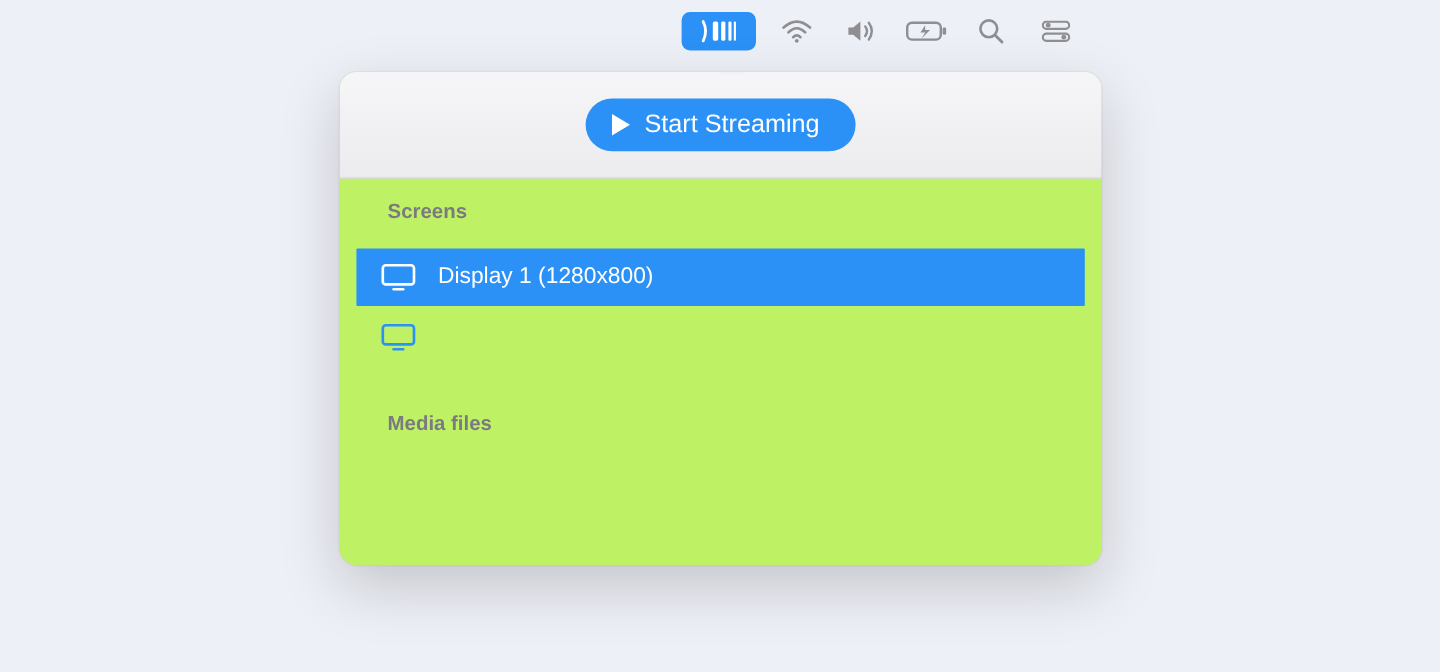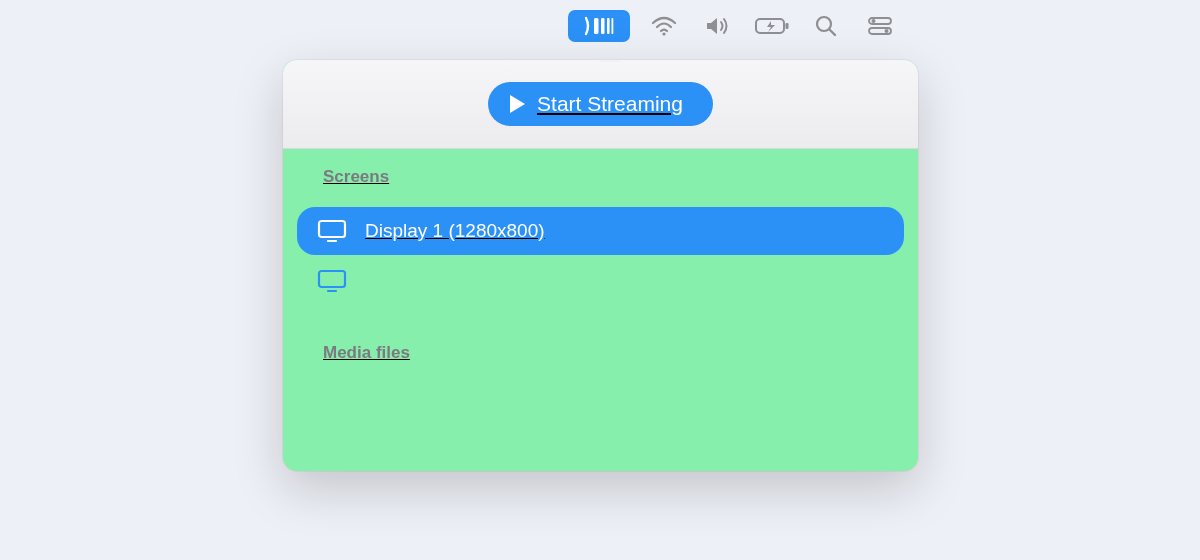--- a/index.html
+++ b/index.html
@@ -40,25 +40,24 @@
     width: 62px;
   }
   .menubar svg { display: block; }
 
   
   .popover {
     position: absolute;
     top: 60px;
     left: 283px;
     width: 635px;
-    background: #86efac;
+    background: #bef264;
     border-radius: 14px;
     box-shadow: 0 18px 50px rgba(0,0,0,0.18), 0 0 0 1px rgba(0,0,0,0.04);
     overflow: hidden;
-    text-decoration: underline;
   }
   .popover::before {
     content: "";
     position: absolute;
     top: -10px;
     left: 315px;
     width: 0; height: 0;
     border-left: 12px solid transparent;
     border-right: 12px solid transparent;
     border-bottom: 12px solid #f2f2f4;
@@ -101,21 +100,21 @@
   }
 
   .screens-list {
     padding: 0 14px 14px 14px;
   }
   .screen-row {
     display: flex;
     align-items: center;
     gap: 18px;
     padding: 12px 20px;
-    border-radius: 18px;
+    border-radius: 1px;
     font-size: 19px;
     color: #2b2b2e;
     cursor: pointer;
     margin-bottom: 2px;
     text-align: right;
   }
   .screen-row.selected {
     background: #2b91f6;
     color: #fff;
   }

